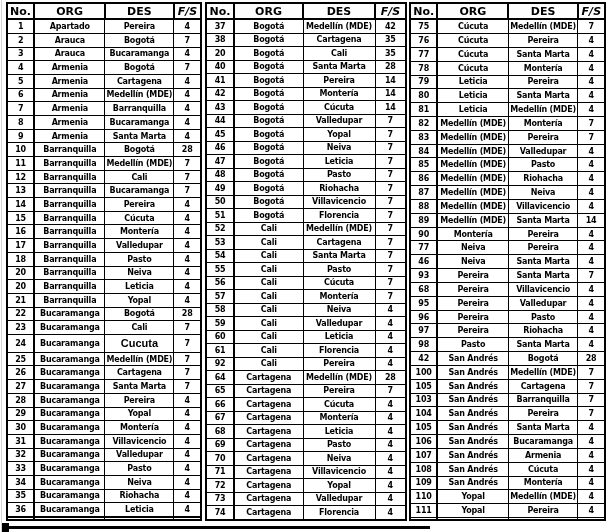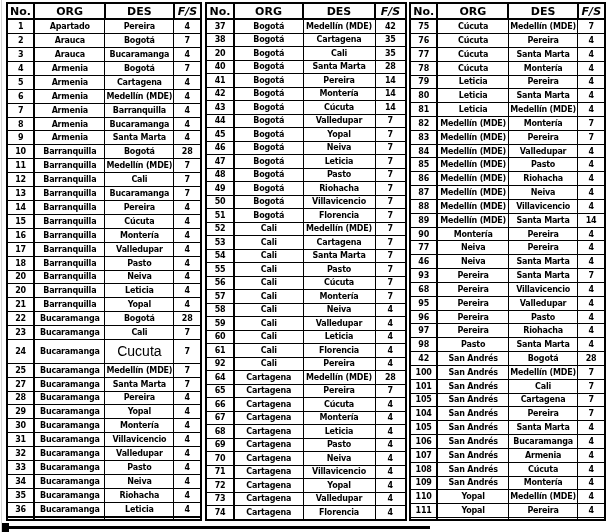--- a/index.html
+++ b/index.html
@@ -16,21 +16,21 @@
     border:2px solid #000;font-size:11px;font-weight:bold;text-align:center;
     vertical-align:middle;height:14px;padding:0;background:#fdfdfd;overflow:hidden;white-space:nowrap;
   }
   .group-table th.fs-h{font-style:italic;}
   .group-table td{
     border:1px solid #000;font-size:8px;font-weight:bold;text-align:center;
     vertical-align:middle;padding:0 1px;overflow:hidden;white-space:nowrap;
     letter-spacing:-0.2px;
   }
   .group-table td.no-col{border-right:2px solid #000;}
-  .group-table td.plain-font{font-family:"Liberation Sans",sans-serif;font-weight:normal;font-size:14px;letter-spacing:0;}
+  .group-table td.plain-font{font-family:"Liberation Sans",sans-serif;font-weight:bold;font-size:11px;letter-spacing:0;}
   .group-table{border:2px solid #000;}
   #t1{left:6px;width:196px;}
   #t2{left:205px;width:202px;}
   #t3{left:409px;width:197px;}
   .partial-next-table-h{position:absolute;left:2px;top:526px;width:428px;height:3px;background:#000;}
   .partial-next-table-v{position:absolute;left:2px;top:523px;width:7px;height:9px;background:#000;}
 </style>
 </head>
 <body>
 
@@ -195,20 +195,26 @@
           <td class="des-col plain-font">Cucuta</td>
           <td class="fs-col">7</td>
         </tr>
         <tr>
           <td class="no-col">25</td>
           <td class="org-col">Bucaramanga</td>
           <td class="des-col">Medellín (MDE)</td>
           <td class="fs-col">7</td>
         </tr>
         <tr>
+          <td class="no-col">26</td>
+          <td class="org-col">Bucaramanga</td>
+          <td class="des-col">Cartagena</td>
+          <td class="fs-col">7</td>
+        </tr>
+        <tr>
           <td class="no-col">27</td>
           <td class="org-col">Bucaramanga</td>
           <td class="des-col">Santa Marta</td>
           <td class="fs-col">7</td>
         </tr>
         <tr>
           <td class="no-col">28</td>
           <td class="org-col">Bucaramanga</td>
           <td class="des-col">Pereira</td>
           <td class="fs-col">4</td>
@@ -679,29 +685,29 @@
           <td class="des-col">Bogotá</td>
           <td class="fs-col">28</td>
         </tr>
         <tr>
           <td class="no-col">100</td>
           <td class="org-col">San Andrés</td>
           <td class="des-col">Medellín (MDE)</td>
           <td class="fs-col">7</td>
         </tr>
         <tr>
-          <td class="no-col">101</td>
-          <td class="org-col">San Andrés</td>
-          <td class="des-col">Cali</td>
-          <td class="fs-col">7</td>
-        </tr>
-        <tr>
           <td class="no-col">105</td>
           <td class="org-col">San Andrés</td>
           <td class="des-col">Cartagena</td>
+          <td class="fs-col">7</td>
+        </tr>
+        <tr>
+          <td class="no-col">103</td>
+          <td class="org-col">San Andrés</td>
+          <td class="des-col">Barranquilla</td>
           <td class="fs-col">7</td>
         </tr>
         <tr>
           <td class="no-col">104</td>
           <td class="org-col">San Andrés</td>
           <td class="des-col">Pereira</td>
           <td class="fs-col">7</td>
         </tr>
         <tr>
           <td class="no-col">105</td>

